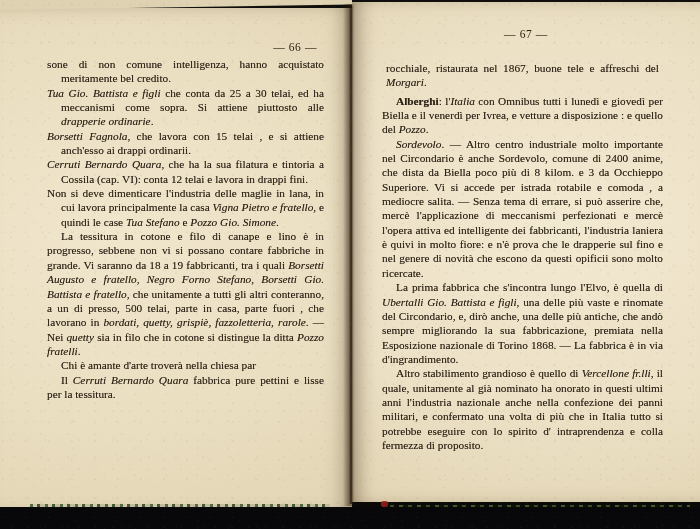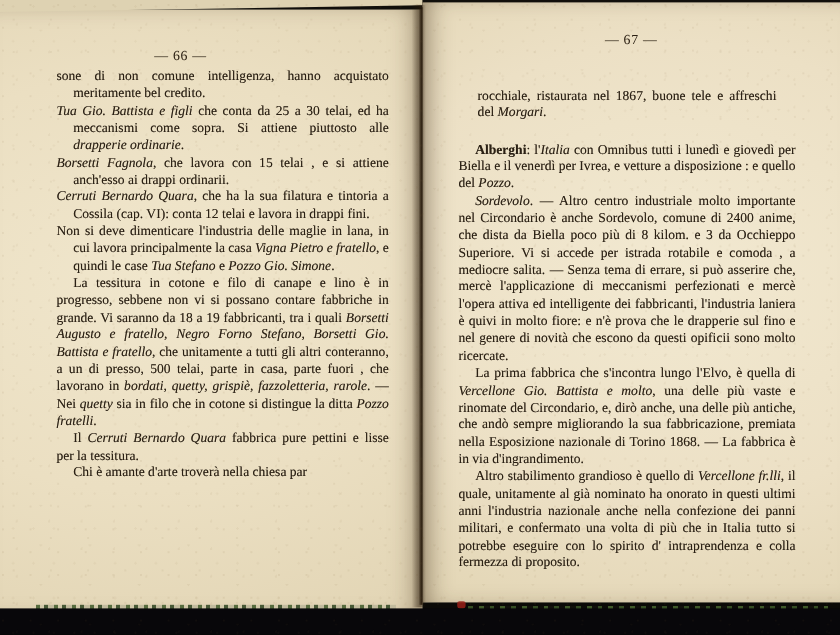--- a/index.html
+++ b/index.html
@@ -147,58 +147,58 @@
     text-align: justify;
     text-justify: inter-word;
     hyphens: none;
     -webkit-font-smoothing: none;
   }
   .col-left  { left: 47px;  top: 57px;  width: 277px; }
   .col-right { left: 382px; top: 57px;  width: 281px; }
 
   .p        { margin: 0; text-indent: 14px; }
   .p-hang   { margin: 0; text-indent: -14px; padding-left: 14px; }
-  .p-flush  { margin: 16px; text-indent: 0; }
+  .p-flush  { margin: 4px; text-indent: 0; }
   i.it      { font-style: italic; }
   b.bi      { font-weight: bold; }
 
   
   .col { text-shadow: 0 0 .35px rgba(42,32,20,.45); }
 </style>
 </head>
 <body>
 
 <div id="scan">
 
   <div class="dark-top"></div>
 
   <div class="leaf leaf-left"></div>
   <div class="leaf leaf-right"></div>
 
   <div class="gutter-dark"></div>
   <div class="gutter-line"></div>
 
-  <div class="folio" style="left:0; top:41px; width:301px;">— 66 —</div>
+  <div class="folio" style="left:16px; top:41px; width:301px;text-align:right;">— 66 —</div>
   <div class="col col-left">
       <p class="p-hang">sone di non comune intelligenza, hanno acqui­stato meritamente bel credito.</p>
       <p class="p-hang"><i class="it">Tua Gio. Battista e figli</i> che conta da 25 a 30 telai, ed ha meccanismi come sopra. Si at­tiene piuttosto alle <i class="it">drapperie ordinarie</i>.</p>
       <p class="p-hang"><i class="it">Borsetti Fagnola</i>, che lavora con 15 telai , e si attiene anch'esso ai drappi ordinarii.</p>
       <p class="p-hang"><i class="it">Cerruti Bernardo Quara</i>, che ha la sua fila­tura e tintoria a Cossila (cap. VI): conta 12 telai e lavora in drappi fini.</p>
       <p class="p-hang">Non si deve dimenticare l'industria delle maglie in lana, in cui lavora principalmente la casa <i class="it">Vigna Pietro e fratello</i>, e quindi le case <i class="it">Tua Stefano</i> e <i class="it">Pozzo Gio. Simone</i>.</p>
       <p class="p">La tessitura in cotone e filo di canape e lino è in progresso, sebbene non vi si possano contare fabbriche in grande. Vi saranno da 18 a 19 fab­bricanti, tra i quali <i class="it">Borsetti Augusto e fratello, Negro Forno Stefano, Borsetti Gio. Battista e fratello</i>, che unitamente a tutti gli altri conte­ranno, a un di presso, 500 telai, parte in casa, parte fuori , che lavorano in <i class="it">bordati, quetty, grispiè, fazzoletteria, rarole</i>. — Nei <i class="it">quetty</i> sia in filo che in cotone si distingue la ditta <i class="it">Pozzo fratelli</i>.</p>
+      <p class="p">Chi è amante d'arte troverà nella chiesa par­</p>
       <p class="p">Il <i class="it">Cerruti Bernardo Quara</i> fabbrica pure pet­tini e lisse per la tessitura.</p>
-      <p class="p">Chi è amante d'arte troverà nella chiesa par­</p>
     </div>
 
   <div class="folio" style="left:352px; top:28px; width:348px;">— 67 —</div>
   <div class="col col-right">
       <p class="p-flush">rocchiale, ristaurata nel 1867, buone tele e affre­schi del <i class="it">Morgari</i>.</p>
       <p class="p"><b class="bi">Alberghi</b>: l'<i class="it">Italia</i> con Omnibus tutti i lunedì e giovedì per Biella e il venerdì per Ivrea, e vet­ture a disposizione : e quello del <i class="it">Pozzo</i>.</p>
       <p class="p"><i class="it">Sordevolo</i>. — Altro centro industriale molto importante nel Circondario è anche Sordevolo, co­mune di 2400 anime, che dista da Biella poco più di 8 kilom. e 3 da Occhieppo Superiore. Vi si accede per istrada rotabile e comoda , a me­diocre salita. — Senza tema di errare, si può asserire che, mercè l'applicazione di meccanismi perfezionati e mercè l'opera attiva ed intelligente dei fabbricanti, l'industria laniera è quivi in molto fiore: e n'è prova che le drapperie sul fino e nel genere di novità che escono da questi opi­ficii sono molto ricercate.</p>
-      <p class="p">La prima fabbrica che s'incontra lungo l'Elvo, è quella di <i class="it">Vercellone Gio. Battista e molto</i>, una delle più vaste e rinomate del Circondario, e, dirò anche, una delle più antiche, che andò sempre migliorando la sua fabbricazione, premiata nella Esposizione nazionale di Torino 1868. — La fab­brica è in via d'ingrandimento.</p>
+      <p class="p">La prima fabbrica che s'incontra lungo l'Elvo, è quella di <i class="it">Ubertalli Gio. Battista e figli</i>, una delle più vaste e rinomate del Circondario, e, dirò anche, una delle più antiche, che andò sempre migliorando la sua fabbricazione, premiata nella Esposizione nazionale di Torino 1868. — La fab­brica è in via d'ingrandimento.</p>
       <p class="p">Altro stabilimento grandioso è quello di <i class="it">Ver­cellone fr.lli</i>, il quale, unitamente al già nominato ha onorato in questi ultimi anni l'industria nazionale anche nella confezione dei panni militari, e con­fermato una volta di più che in Italia tutto si po­trebbe eseguire con lo spirito d' intraprendenza e colla fermezza di proposito.</p>
     </div>
 
   <div class="edge-marble-left"></div>
   <div class="edge-marble-right"></div>
   <div class="red-spot"></div>
   <div class="dark-bottom"></div>
 
   <div class="grain"></div>
 </div>

